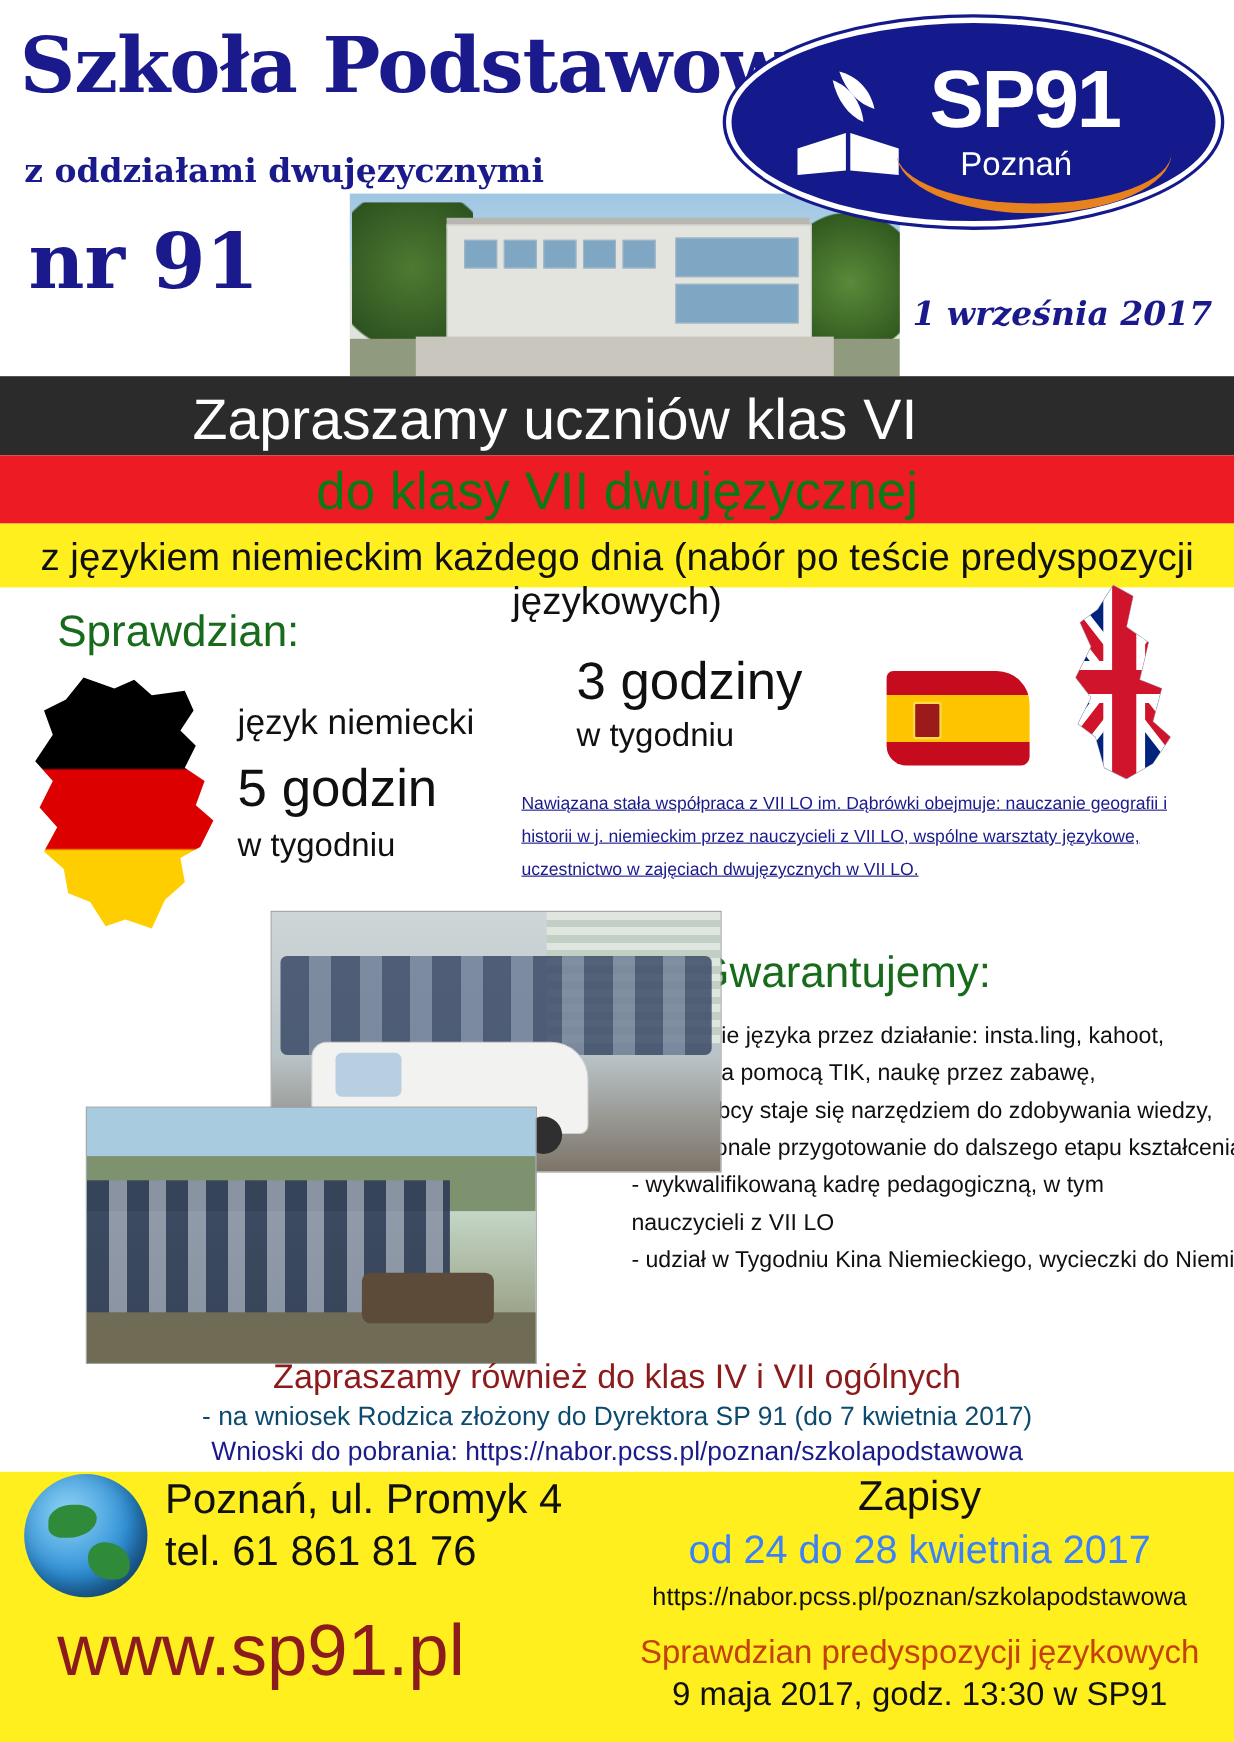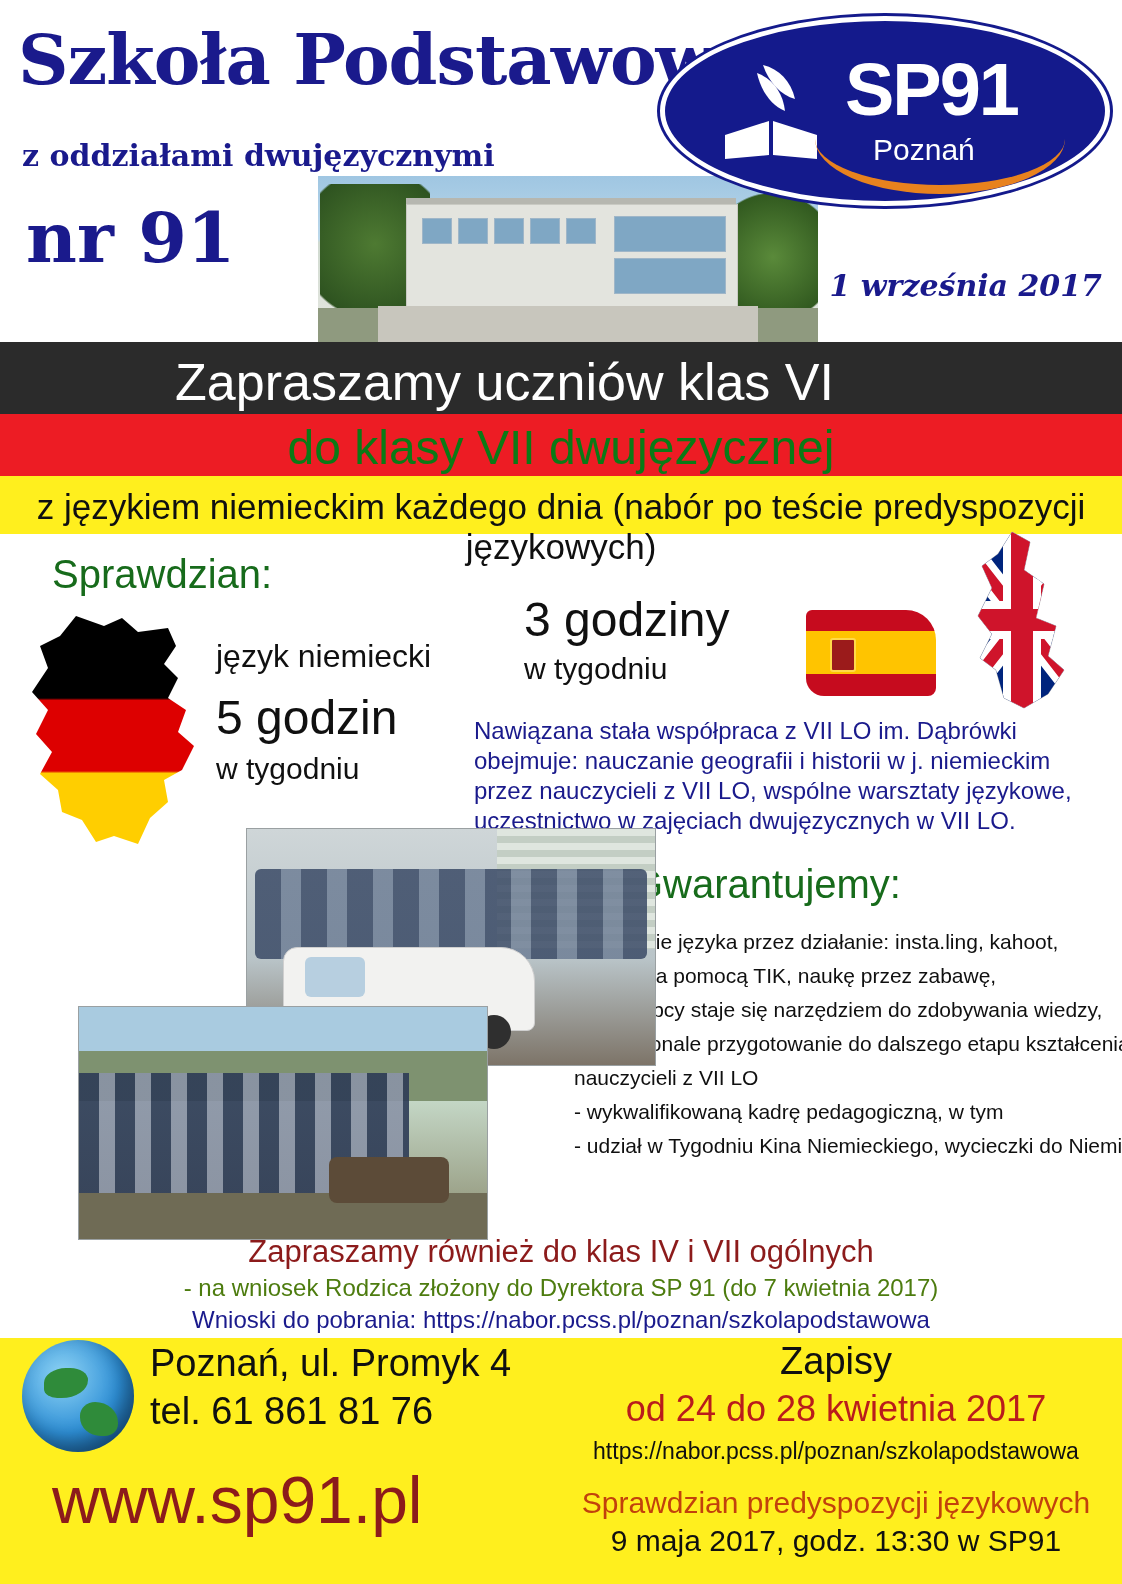--- a/index.html
+++ b/index.html
@@ -149,22 +149,23 @@
   .flag-es .shield{
     position:absolute;left:24px;top:28px;width:22px;height:30px;background:#9b1b1b;border:2px solid #ffd94a;border-radius:3px;
   }
   .flag-uk{
     position:absolute;left:952px;top:530px;width:140px;height:180px;
   }
 
   
   .coop{
     position:absolute;left:474px;top:716px;width:630px;
-    font-size:24px;line-height:30px;color:#1a1a8c;
+    font-size:16px;line-height:30px;color:#1a1a8c;
     font-family:"Liberation Sans",sans-serif;
+    text-decoration:underline;
   }
 
   
   .guar-title{
     position:absolute;left:632px;top:862px;
     font-size:40px;color:#176b1b;font-family:"Liberation Sans",sans-serif;
   }
   .guar-list{
     position:absolute;left:574px;top:925px;width:548px;
     font-size:21px;line-height:34px;color:#101010;
@@ -194,21 +195,21 @@
   .ptrip-ground{position:absolute;left:0;top:186px;width:408px;height:46px;background:#6f6b55;}
   .ptrip-cannon{position:absolute;left:250px;top:150px;width:120px;height:46px;background:#5c4b38;border-radius:8px;}
 
   
   .inv1{
     position:absolute;left:0;top:1234px;width:1122px;text-align:center;
     font-size:31px;color:#8c1b1b;font-family:"Liberation Sans",sans-serif;
   }
   .inv2{
     position:absolute;left:0;top:1274px;width:1122px;text-align:center;
-    font-size:24px;color:#4d7c0f;font-family:"Liberation Sans",sans-serif;
+    font-size:24px;color:#0c4a6e;font-family:"Liberation Sans",sans-serif;
   }
   .inv3{
     position:absolute;left:0;top:1306px;width:1122px;text-align:center;
     font-size:24px;color:#1a1a8c;font-family:"Liberation Sans",sans-serif;
   }
 
   
   .footer{position:absolute;left:0;top:1338px;width:1122px;height:246px;background:#ffef1e;}
   .globe{
     position:absolute;left:22px;top:1340px;width:112px;height:112px;border-radius:50%;
@@ -228,21 +229,21 @@
   .www{
     position:absolute;left:52px;top:1462px;
     font-size:66px;color:#8c1b1b;font-family:"Liberation Sans",sans-serif;
   }
   .zapisy{
     position:absolute;left:566px;top:1340px;width:540px;text-align:center;
     font-size:38px;color:#101010;font-family:"Liberation Sans",sans-serif;
   }
   .zapisy-date{
     position:absolute;left:566px;top:1388px;width:540px;text-align:center;
-    font-size:36px;color:#b91c1c;font-family:"Liberation Sans",sans-serif;
+    font-size:36px;color:#3b82f6;font-family:"Liberation Sans",sans-serif;
   }
   .zapisy-url{
     position:absolute;left:566px;top:1438px;width:540px;text-align:center;
     font-size:23px;color:#101010;font-family:"Liberation Sans",sans-serif;
   }
   .test1{
     position:absolute;left:566px;top:1486px;width:540px;text-align:center;
     font-size:30px;color:#c2410c;font-family:"Liberation Sans",sans-serif;
   }
   .test2{
@@ -346,22 +347,22 @@
   </div>
 
   <div class="coop">Nawiązana stała współpraca z VII LO im. Dąbrówki obejmuje: nauczanie geografii i historii w j. niemieckim przez nauczycieli z VII LO, wspólne warsztaty językowe, uczestnictwo w zajęciach dwujęzycznych w VII LO.</div>
 
   <div class="guar-title">Gwarantujemy:</div>
   <div class="guar-list">
     <span class="li">- poznanie języka przez działanie: insta.ling, kahoot,</span>
     <span class="li">- pracę za pomocą TIK, naukę przez zabawę,</span>
     <span class="li">- język obcy staje się narzędziem do zdobywania wiedzy,</span>
     <span class="li">- profesjonale przygotowanie do dalszego etapu kształcenia,</span>
+    <span class="li">- wykwalifikowaną kadrę pedagogiczną, w tym</span>
     <span class="li">nauczycieli z VII LO</span>
-    <span class="li">- wykwalifikowaną kadrę pedagogiczną, w tym</span>
     <span class="li">- udział w Tygodniu Kina Niemieckiego, wycieczki do Niemiec,</span>
   </div>
 
   <div class="photo-bus">
     <div class="pbus-blind"></div>
     <div class="pbus-people"></div>
     <div class="pbus-body"></div>
     <div class="pbus-win"></div>
     <div class="pbus-wheel" style="left:66px;"></div>
     <div class="pbus-wheel" style="left:230px;"></div>

